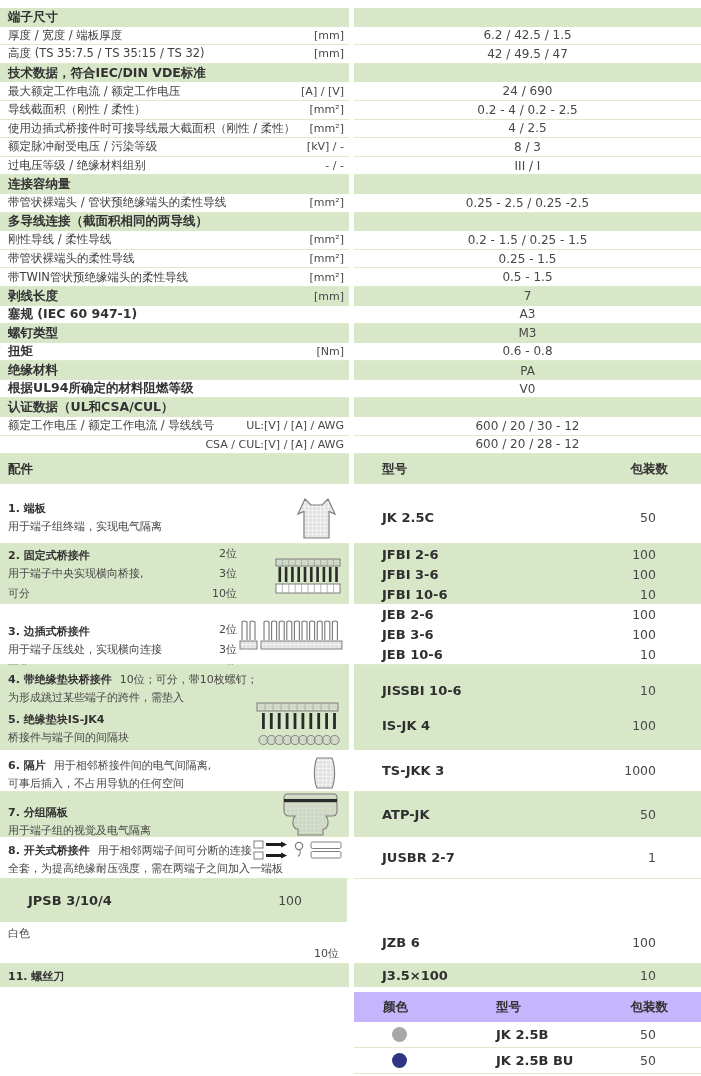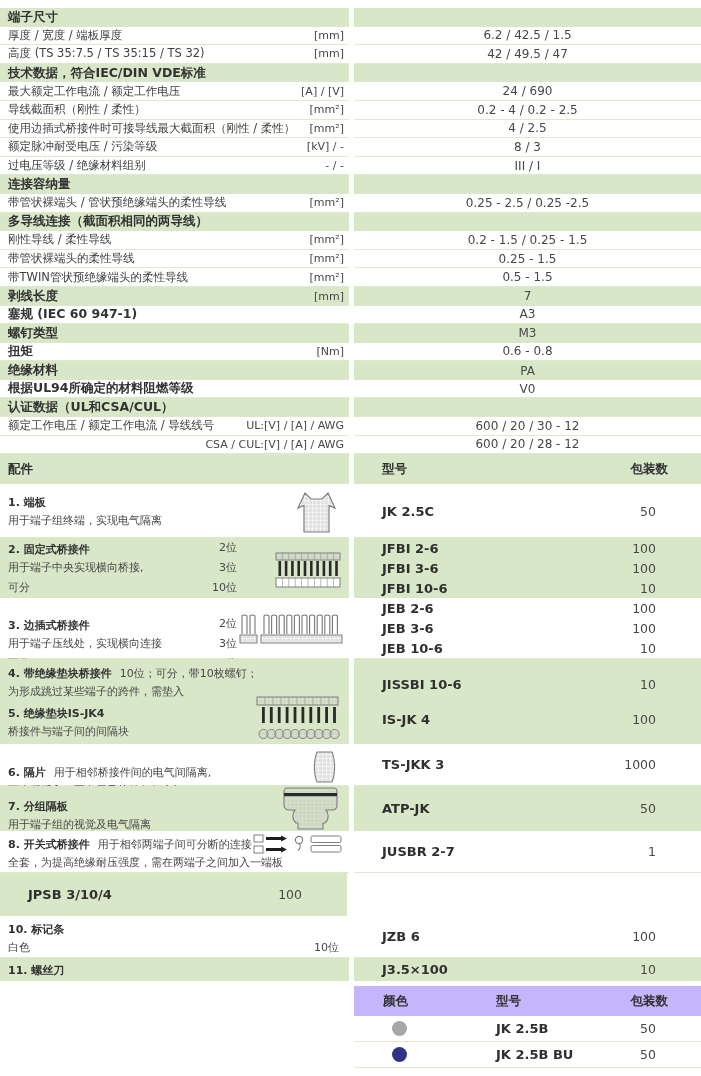--- a/index.html
+++ b/index.html
@@ -16,21 +16,21 @@
   .spec-row .cl{display:flex;align-items:center;padding-left:8px}
   .spec-row .cr{display:flex;align-items:center;justify-content:center}
   .spec-row .lbl{font-size:11.5px;white-space:nowrap}
   .spec-row .unit{margin-left:auto;font-size:11px;padding-right:5px;white-space:nowrap;color:#474747}
   .spec-row .val{font-size:12px;color:#474747;white-space:nowrap}
   .spec-row.wrow .cl,.spec-row.wrow .cr{border-bottom:1px solid #dcebc8}
   .spec-row.grow .cl,.spec-row.grow .cr{background:#d9e7c9}
   .spec-row.hrow .lbl,.spec-row.brow .lbl{font-weight:bold;font-size:12.5px;color:#323232}
 
   
-  .acc-hdr{height:30px;margin-bottom:2px}
+  .acc-hdr{height:30px;margin-bottom:8px}
   .acc-hdr .cl,.acc-hdr .cr{background:#d9e7c9;display:flex;align-items:center;font-weight:bold;font-size:12.5px;color:#323232}
   .acc-hdr .cl{padding-left:8px}
   .acc-hdr .cr{padding-left:28px}
   .acc-hdr .qh{margin-left:auto;padding-right:33px}
 
   .acc-row .cl{padding-left:8px}
   .acc-row.g .cl,.acc-row.g .cr{background:#d9e7c9}
   .acc-row.w .cl,.acc-row.w .cr{border-bottom:1px solid #dcebc8}
   .acc-row .cr{display:flex;flex-direction:column;justify-content:center}
   .acc-row .cr.spread{justify-content:space-around;padding:8px 0}
@@ -469,21 +469,21 @@
             <span class="model-name">JISSBI 10-6</span>
             <span class="model-qty">10</span>
           </div>
           <div class="model-line">
             <span class="model-name">IS-JK 4</span>
             <span class="model-qty">100</span>
           </div>
         </div>
       </div>
       <div class="row acc-row w" style="height: 42px;">
-        <div class="cl" style="padding-top: 17px;">
+        <div class="cl" style="padding-top: 4px;">
           <div class="acc-text">
             <div class="t-col">
               <div><span class="a-title">6. 隔片</span><span class="a-suffix">用于相邻桥接件间的电气间隔离,</span></div>
               <div class="a-desc">可事后插入，不占用导轨的任何空间</div>
             </div>
           </div>
           <span class="acc-icon" style="right: 11px; top: 7px;"><svg width="27" height="32" viewBox="0 0 27 32">
               <defs>
                 <pattern id="h4" width="4" height="4" patternUnits="userSpaceOnUse">
                   <path d="M0 0H4 M0 2H4 M0 0V4 M2 0V4" stroke="#c6c6c6" stroke-width="0.6"></path>
@@ -560,21 +560,20 @@
           <div class="model-line">
             <span class="model-name">JPSB 3/10/4</span>
             <span class="model-qty">100</span>
           </div>
         </div>
       </div>
       <div class="row acc-row w" style="height: 42px;">
         <div class="cl" style="padding-top: 2px;">
           <div class="acc-text noicon">
             <div class="t-col">
-              <div><span class="a-title">10. 标记条</span></div>
               <div class="a-desc">白色</div>
             </div>
             <div class="p-col">
               <div></div>
               <div>10位</div>
             </div>
           </div>
         </div>
         <div class="cr">
           <div class="model-line">

